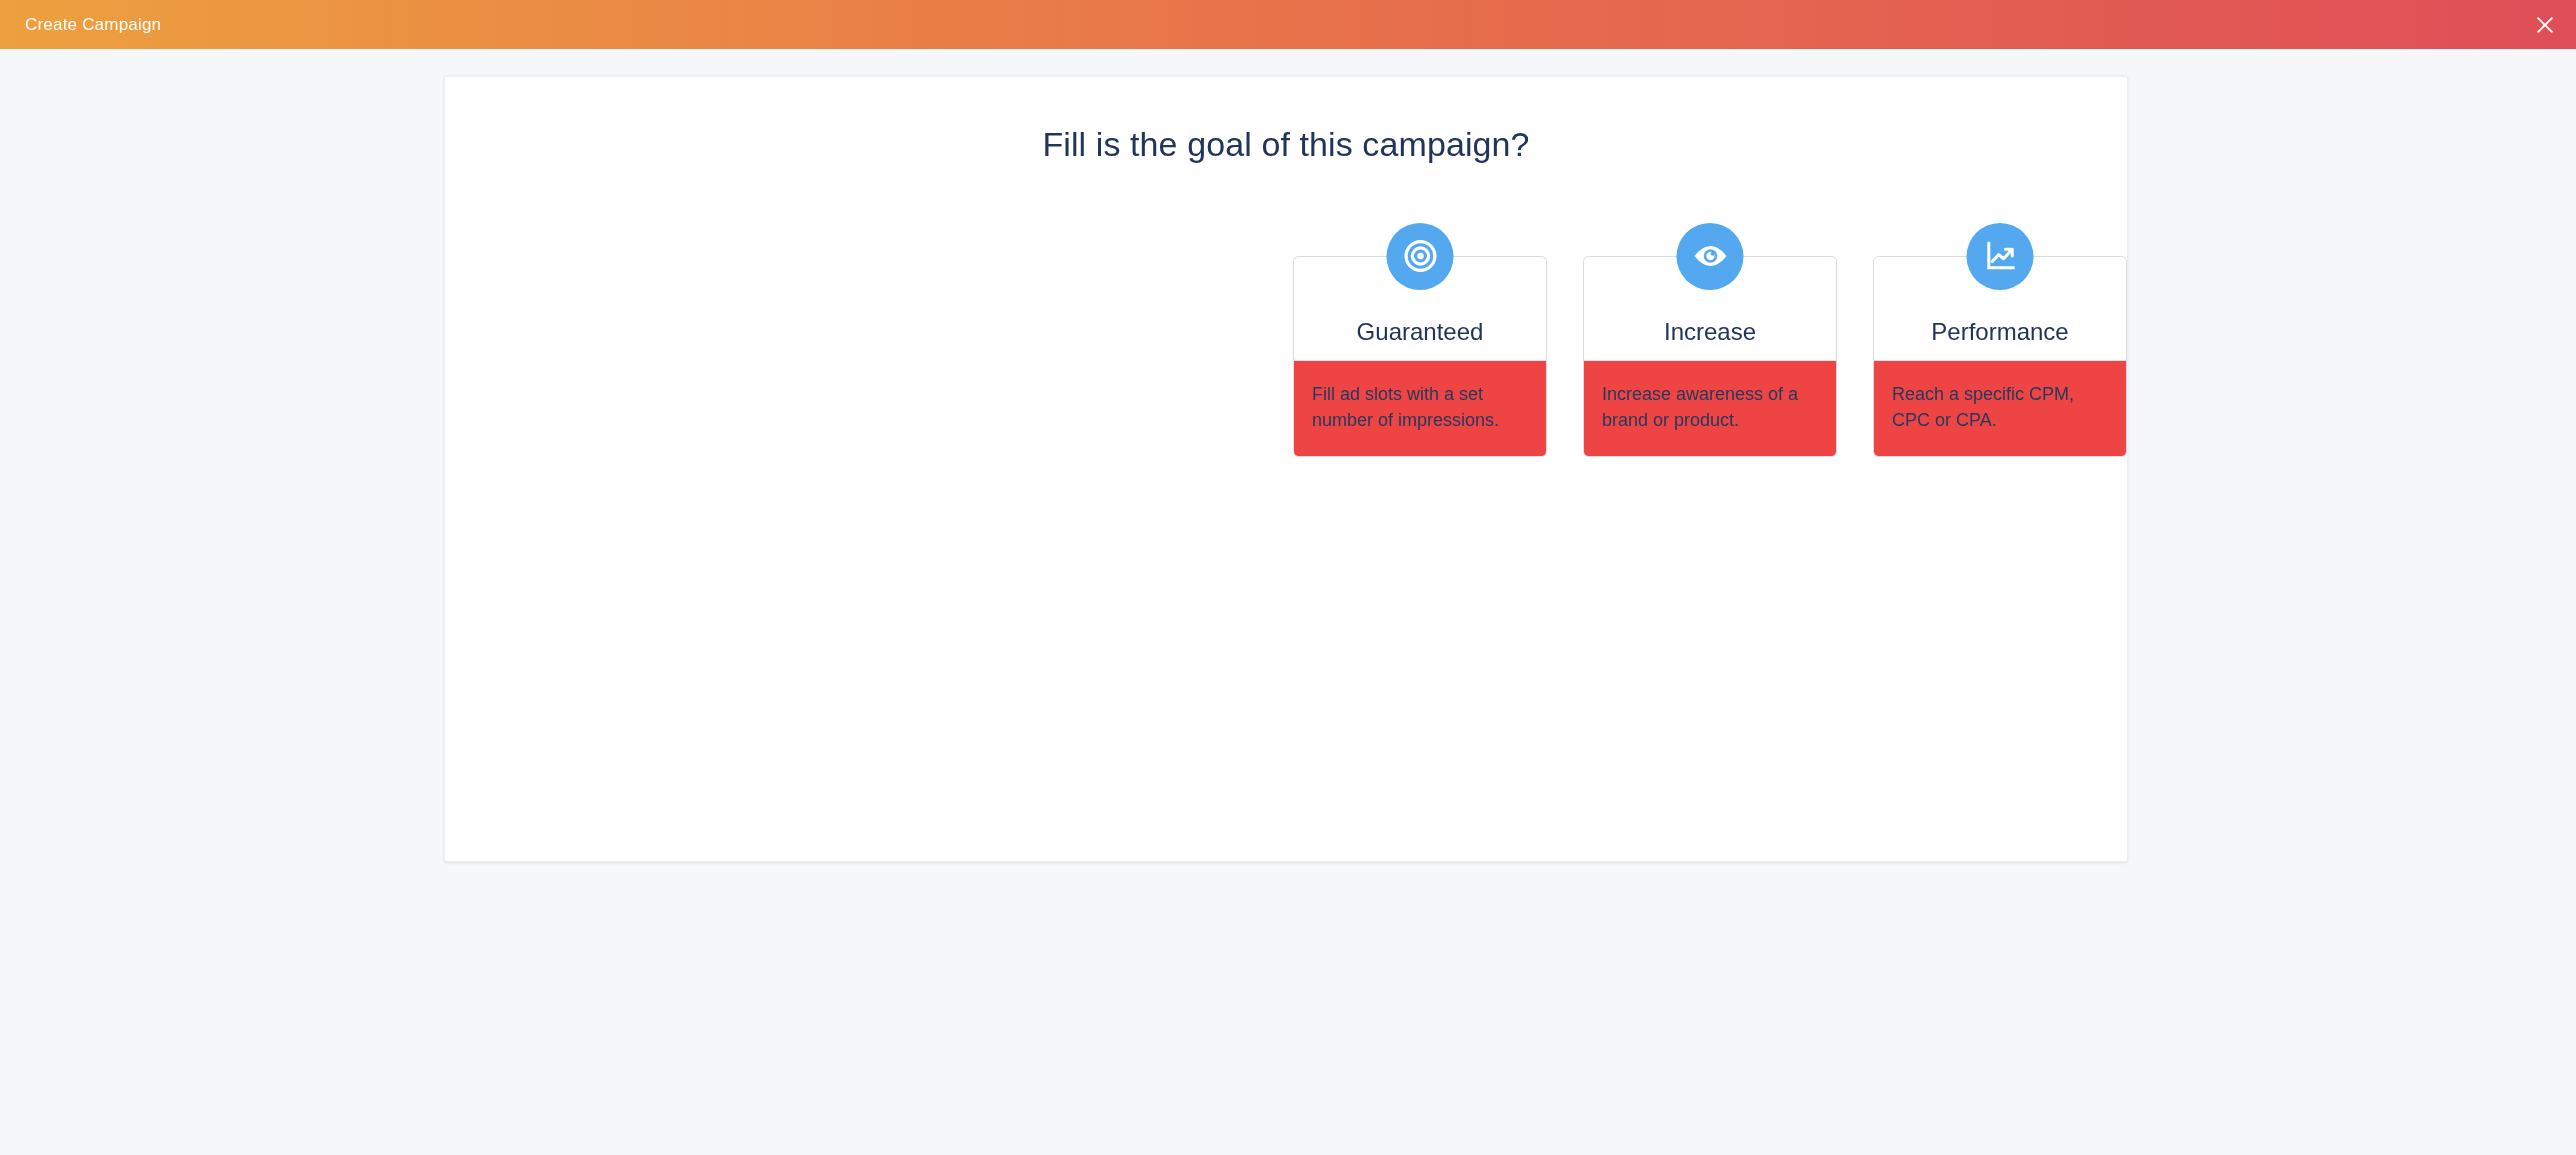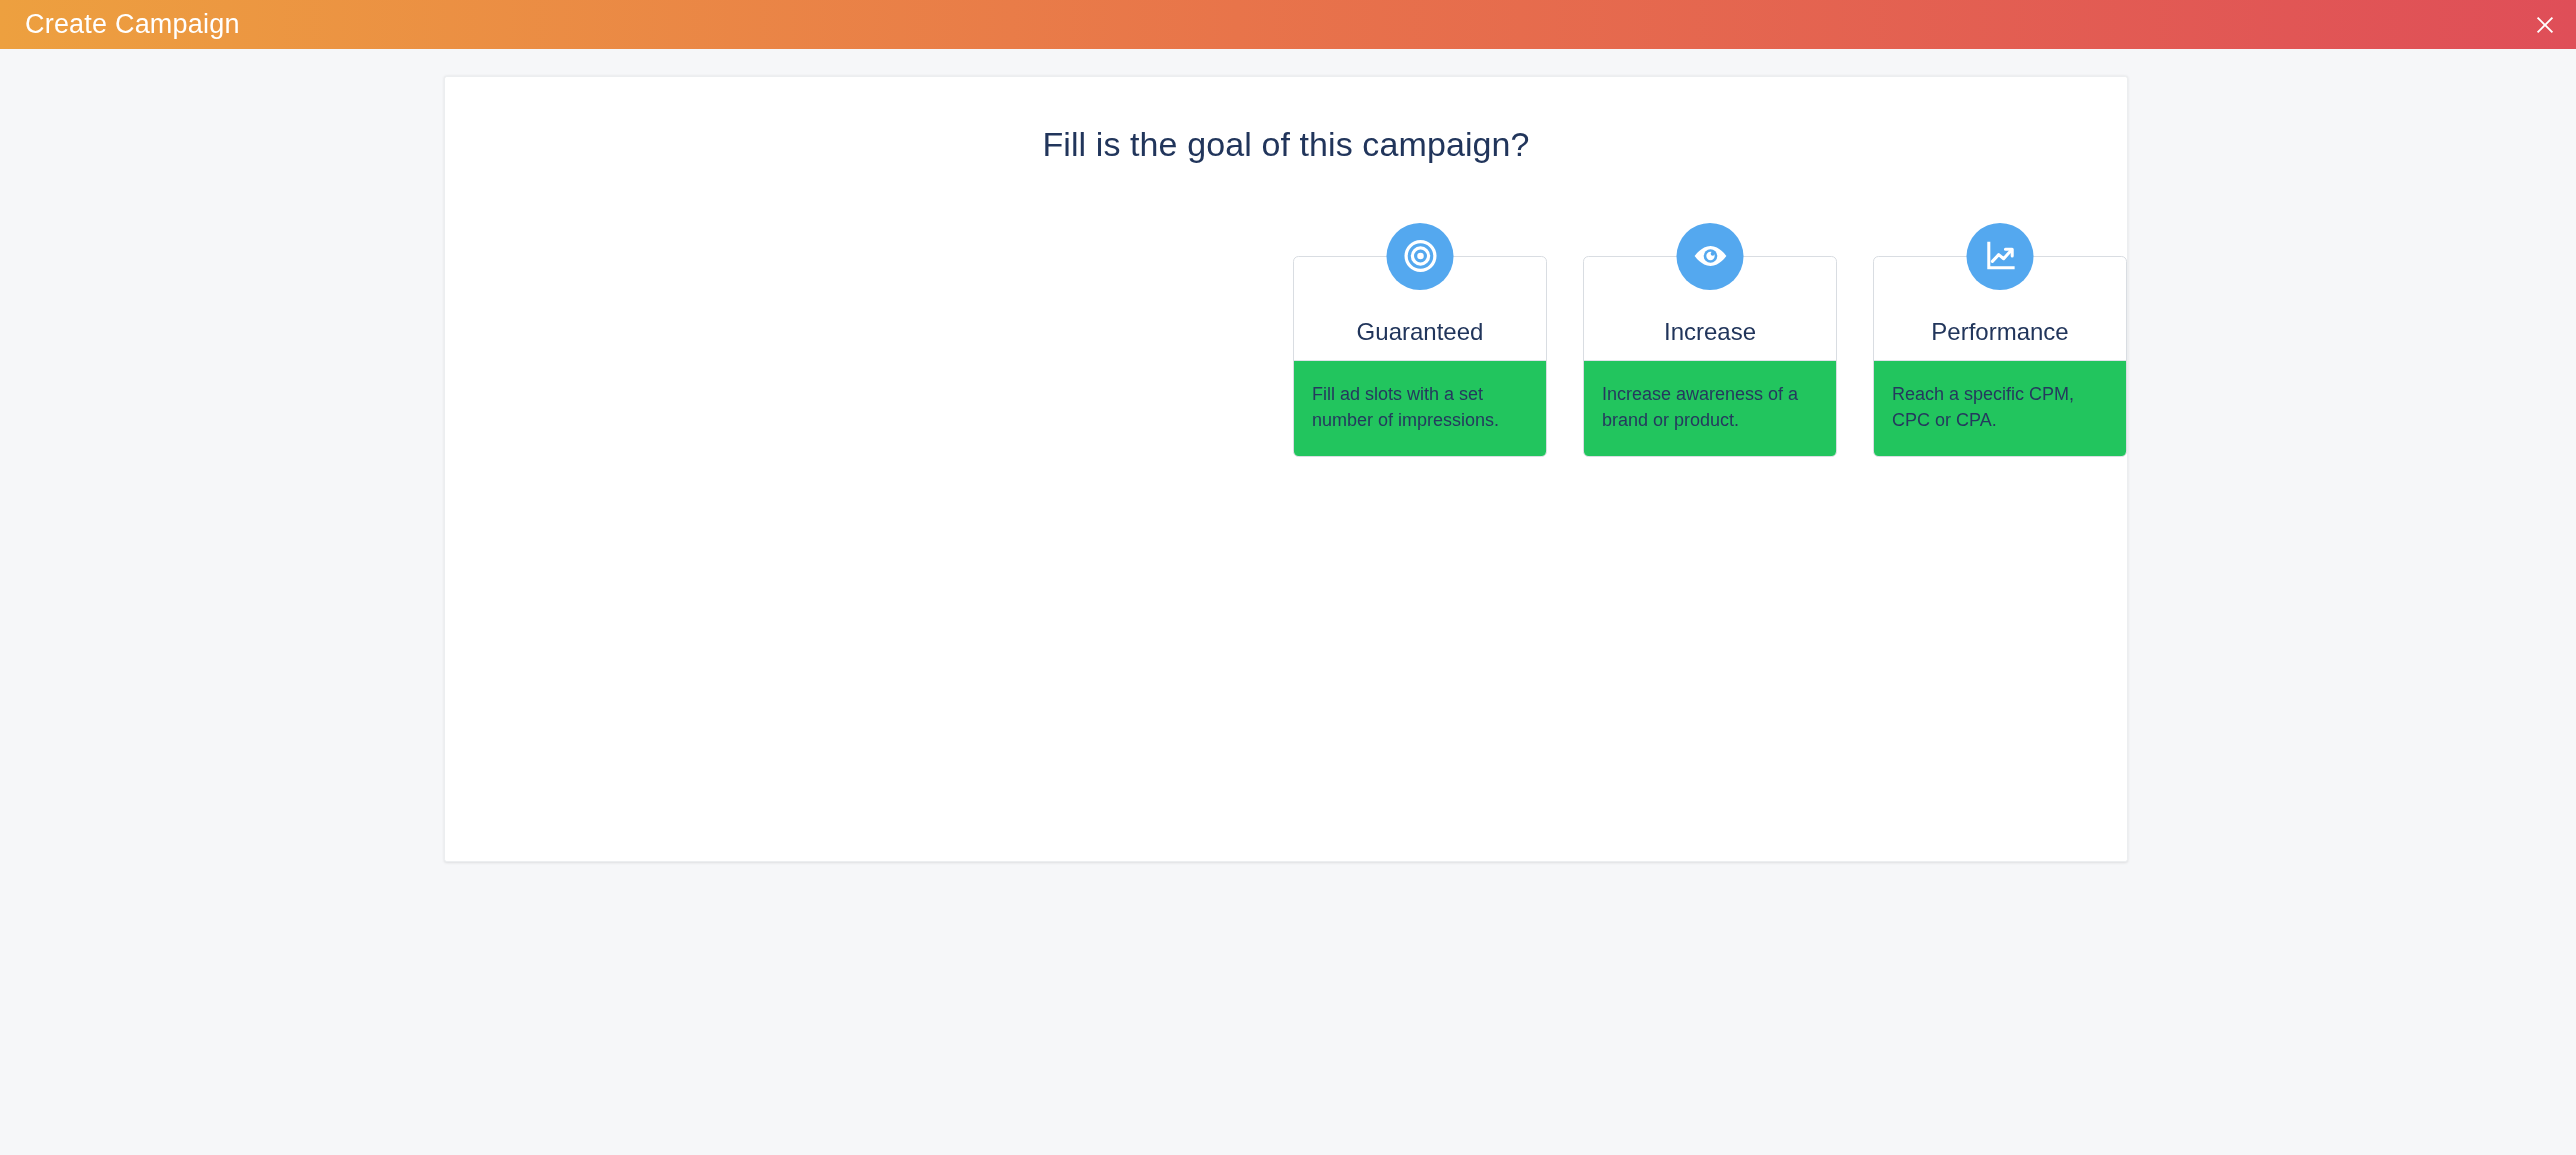--- a/index.html
+++ b/index.html
@@ -19,21 +19,21 @@
     top: 0; left: 0;
     width: 2576px;
     height: 49px;
     background: linear-gradient(90deg, #eda03f 0%, #e8744a 48%, #df4e58 100%);
     display: flex;
     align-items: center;
     justify-content: space-between;
   }
   .topbar-title {
     color: #ffffff;
-    font-size: 27px;
+    font-size: 17px;
     font-weight: 400;
     letter-spacing: 0.2px;
     padding-left: 25px;
     line-height: 1;
   }
   .close-btn {
     width: 50px;
     height: 49px;
     display: flex;
     align-items: center;
@@ -110,21 +110,21 @@
   }
   .card-title {
     color: #21355b;
     font-size: 24px;
     font-weight: 400;
     line-height: 1.1;
   }
 
   .card-body {
     border-top: 0.9px solid #dfe3e8;
-    background: #22c55e;
+    background: #ef4444;
     border-radius: 0 0 4.5px 4.5px;
     padding: 21.5px 18px 23px 18px;
     min-height: 83px;
   }
   .card-desc {
     color: #25395e;
     font-size: 18px;
     line-height: 1.42;
   }
 </style>

